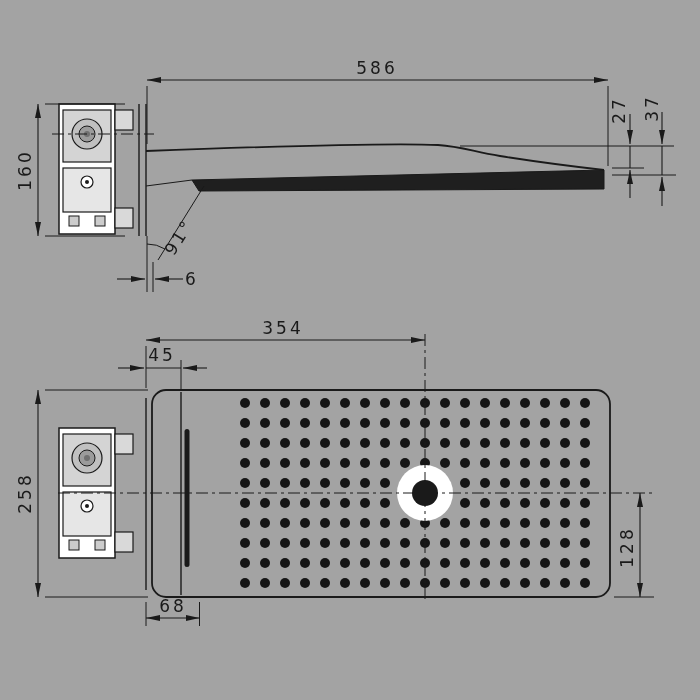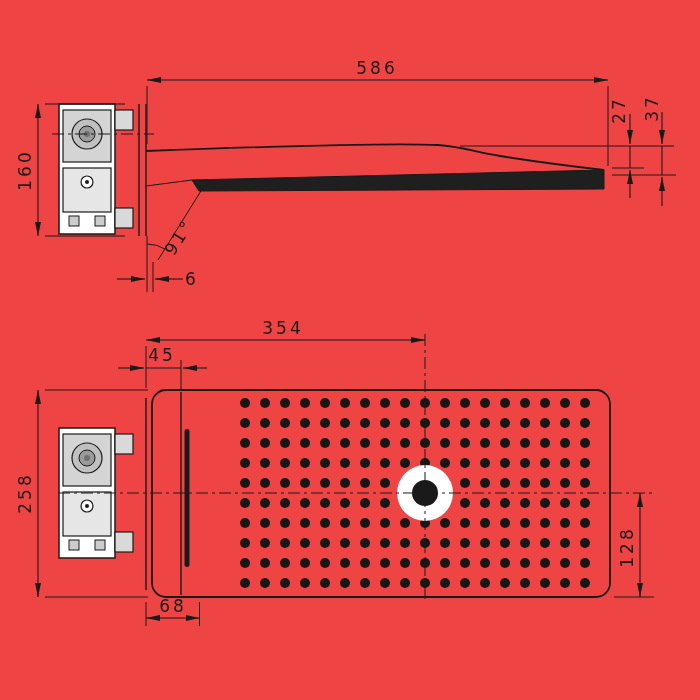--- a/index.html
+++ b/index.html
@@ -1,16 +1,16 @@
 <!DOCTYPE html>
 <html><head>
 <meta charset="utf-8">
 <style>
   html,body{margin:0;padding:0;background:#ffffff;width:700px;height:700px;overflow:hidden;}
-  #stage{width:700px;height:700px;position:relative;background:#ef4444;}
+  #stage{width:700px;height:700px;position:relative;background:#a3a3a3;}
   svg{display:block;}
   text{
     font-family:"DejaVu Sans","Liberation Sans",sans-serif;
     font-size:17px;
     letter-spacing:3px;
     fill:#1a1a1a;
   }
   .obj{stroke:#1a1a1a;stroke-width:1.8;fill:none;}
   .obj14{stroke:#1a1a1a;stroke-width:1.4;fill:none;}
   .dim{stroke:#1a1a1a;stroke-width:1.1;fill:none;}

